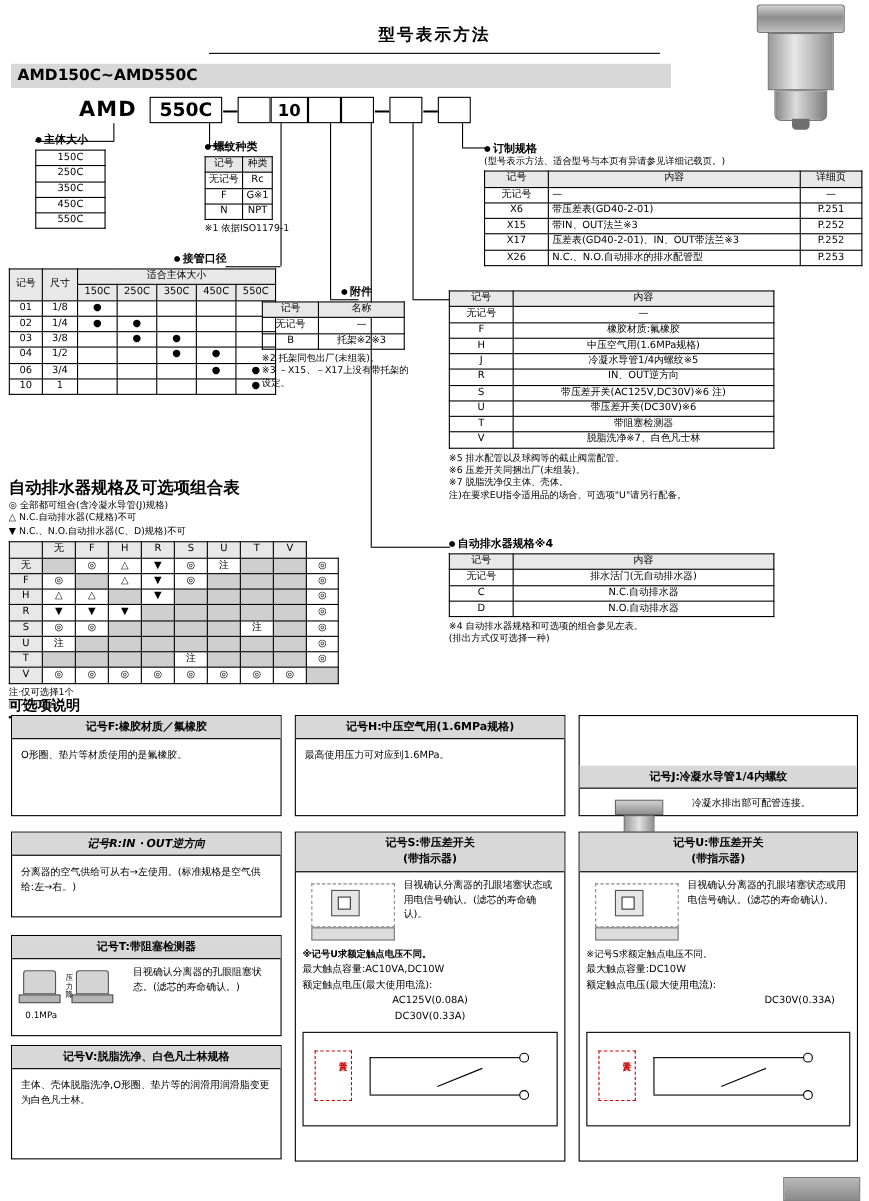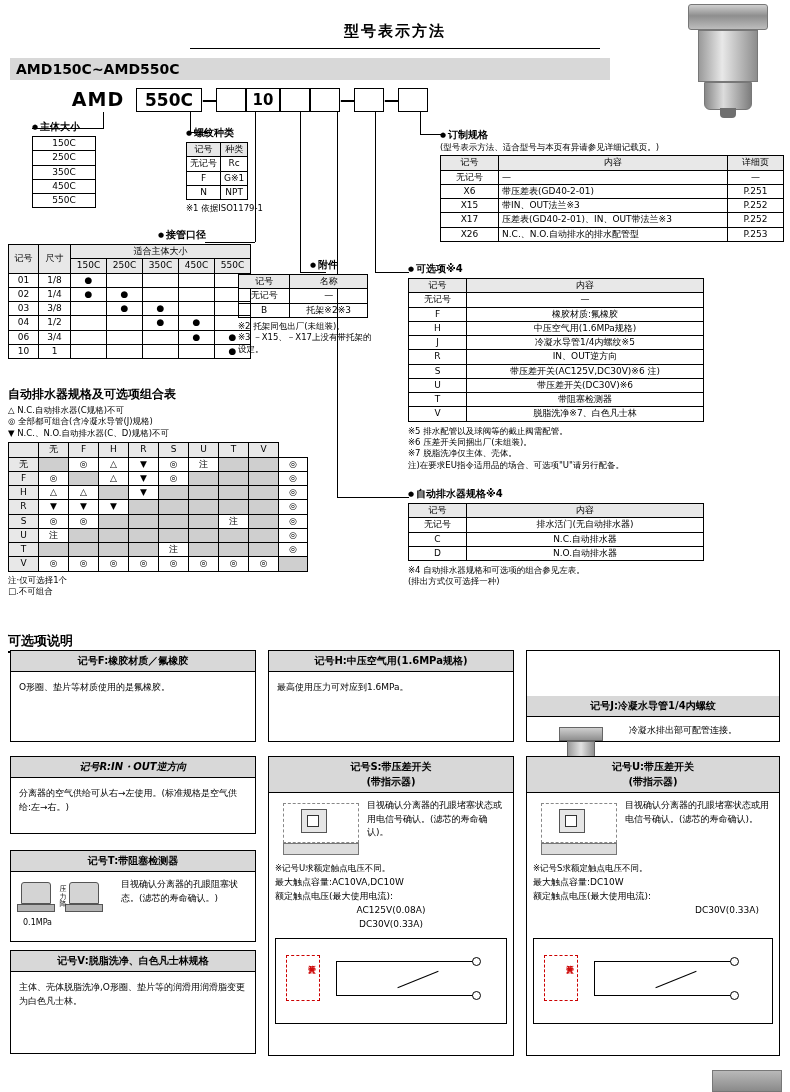--- a/index.html
+++ b/index.html
@@ -89,21 +89,21 @@
   .cb-10  { width:34px; font-size:15px; }
   .dash { display:inline-block; width:14px; text-align:center; font-size:15px; vertical-align:middle; font-weight:bold;}
 
   
   .vline { position:absolute; border-left:1px solid #000; }
   .hline { position:absolute; border-top:1px solid #000; }
 
   .bullet:before { content:"●"; font-size:7px; margin-right:2px; vertical-align:middle;}
 
   
-  .sec-title { font-size:12px; font-weight:bold; }
+  .sec-title { font-size:15px; font-weight:bold;margin-top:48px; }
   .opt-head {
     background:#d8d8d8; border:1px solid #000; font-size:10px; font-weight:bold;
     text-align:center; padding:3px 0;
   }
   .opt-card { position:absolute; border:1px solid #000; background:#fff; }
   .opt-body { padding:8px; font-size:9px; line-height:1.6; }
 
   .big-section {
     position:absolute; left:8px; font-size:13px; font-weight:bold;
   }
@@ -335,21 +335,20 @@
           <tr>
             <td>X26</td>
             <td style="text-align: left;">N.C.、N.O.自动排水的排水配管型</td>
             <td>P.253</td>
           </tr>
         </tbody>
     </table>
   </div>
 
   <div style="position:absolute; left:408px; top:262px; width:296px;">
-    <div class="lbl bullet">可选项※4</div>
     <table class="tbl" style="margin-top:2px; width:296px;">
       <thead>
           <tr id="option-head">
             <th style="width: 58px;">记号</th>
             <th>内容</th>
           </tr>
         </thead>
       <tbody id="option-rows">
           <tr>
             <td>无记号</td>
@@ -423,22 +422,22 @@
     </table>
     <div style="margin-top:4px;" id="ad-notes">
         <div class="note">※4 自动排水器规格和可选项的组合参见左表。</div>
         <div class="note">(排出方式仅可选择一种)</div>
       </div>
   </div>
 
   <div style="position:absolute; left:8px; top:386px; width:330px;">
     <div class="sec-title">自动排水器规格及可选项组合表</div>
     <div style="margin-top:2px;" id="combo-legend">
+        <div class="note">◎ 全部都可组合(含冷凝水导管(J)规格)</div>
         <div class="note">△ N.C.自动排水器(C规格)不可</div>
-        <div class="note">◎ 全部都可组合(含冷凝水导管(J)规格)</div>
         <div class="note">▼ N.C.、N.O.自动排水器(C、D)规格)不可</div>
       </div>
     <table class="tbl" style="margin-top:3px; width:300px;">
       <thead>
           <tr id="combo-head">
             <th style="width: 30px;"></th>
             <th style="width: 30px;">无</th>
             <th style="width: 30px;">F</th>
             <th style="width: 30px;">H</th>
             <th style="width: 30px;">R</th>
@@ -593,21 +592,21 @@
     </div>
     <div style="display:flex; padding:6px 6px 0 6px;">
       <div style="width:92px; position:relative; height:62px;">
         <div style="position:absolute; left:8px; top:4px; width:76px; height:40px; border:1px dashed #888;"></div>
         <div style="position:absolute; left:26px; top:10px; width:26px; height:24px; background:#e6e6e6; border:1px solid #555;"></div>
         <div style="position:absolute; left:32px; top:16px; width:12px; height:12px; background:#fff; border:1px solid #333;"></div>
         <div style="position:absolute; left:8px; top:44px; width:76px; height:12px; background:#ddd; border:1px solid #777;"></div>
       </div>
       <div style="flex:1; font-size:9px; line-height:1.5;">目视确认分离器的孔眼堵塞状态或用电信号确认。(滤芯的寿命确认)。</div>
     </div>
-    <div class="note" style="padding:2px 6px;">※记号U求额定触点电压不同。</div>
+    <div class="note" style="padding:2px 6px;font-weight:bold;">※记号U求额定触点电压不同。</div>
     <div style="padding:0 6px; font-size:9px; line-height:1.55;">
       <div>最大触点容量:AC10VA,DC10W</div>
       <div>额定触点电压(最大使用电流):</div>
       <div style="text-align:center;">AC125V(0.08A)</div>
       <div style="text-align:center;">DC30V(0.33A)</div>
     </div>
     <div style="position:relative; margin:6px; height:86px; border:1px solid #000;">
       <div style="position:absolute; left:10px; top:16px; width:34px; height:46px; border:1px dashed #c00; color:#c00; font-size:8px; writing-mode:vertical-rl; padding:3px;">舌簧开关</div>
       <div style="position:absolute; left:60px; top:22px; width:140px; height:1px; background:#000;"></div>
       <div style="position:absolute; left:60px; top:22px; width:1px; height:34px; background:#000;"></div>

